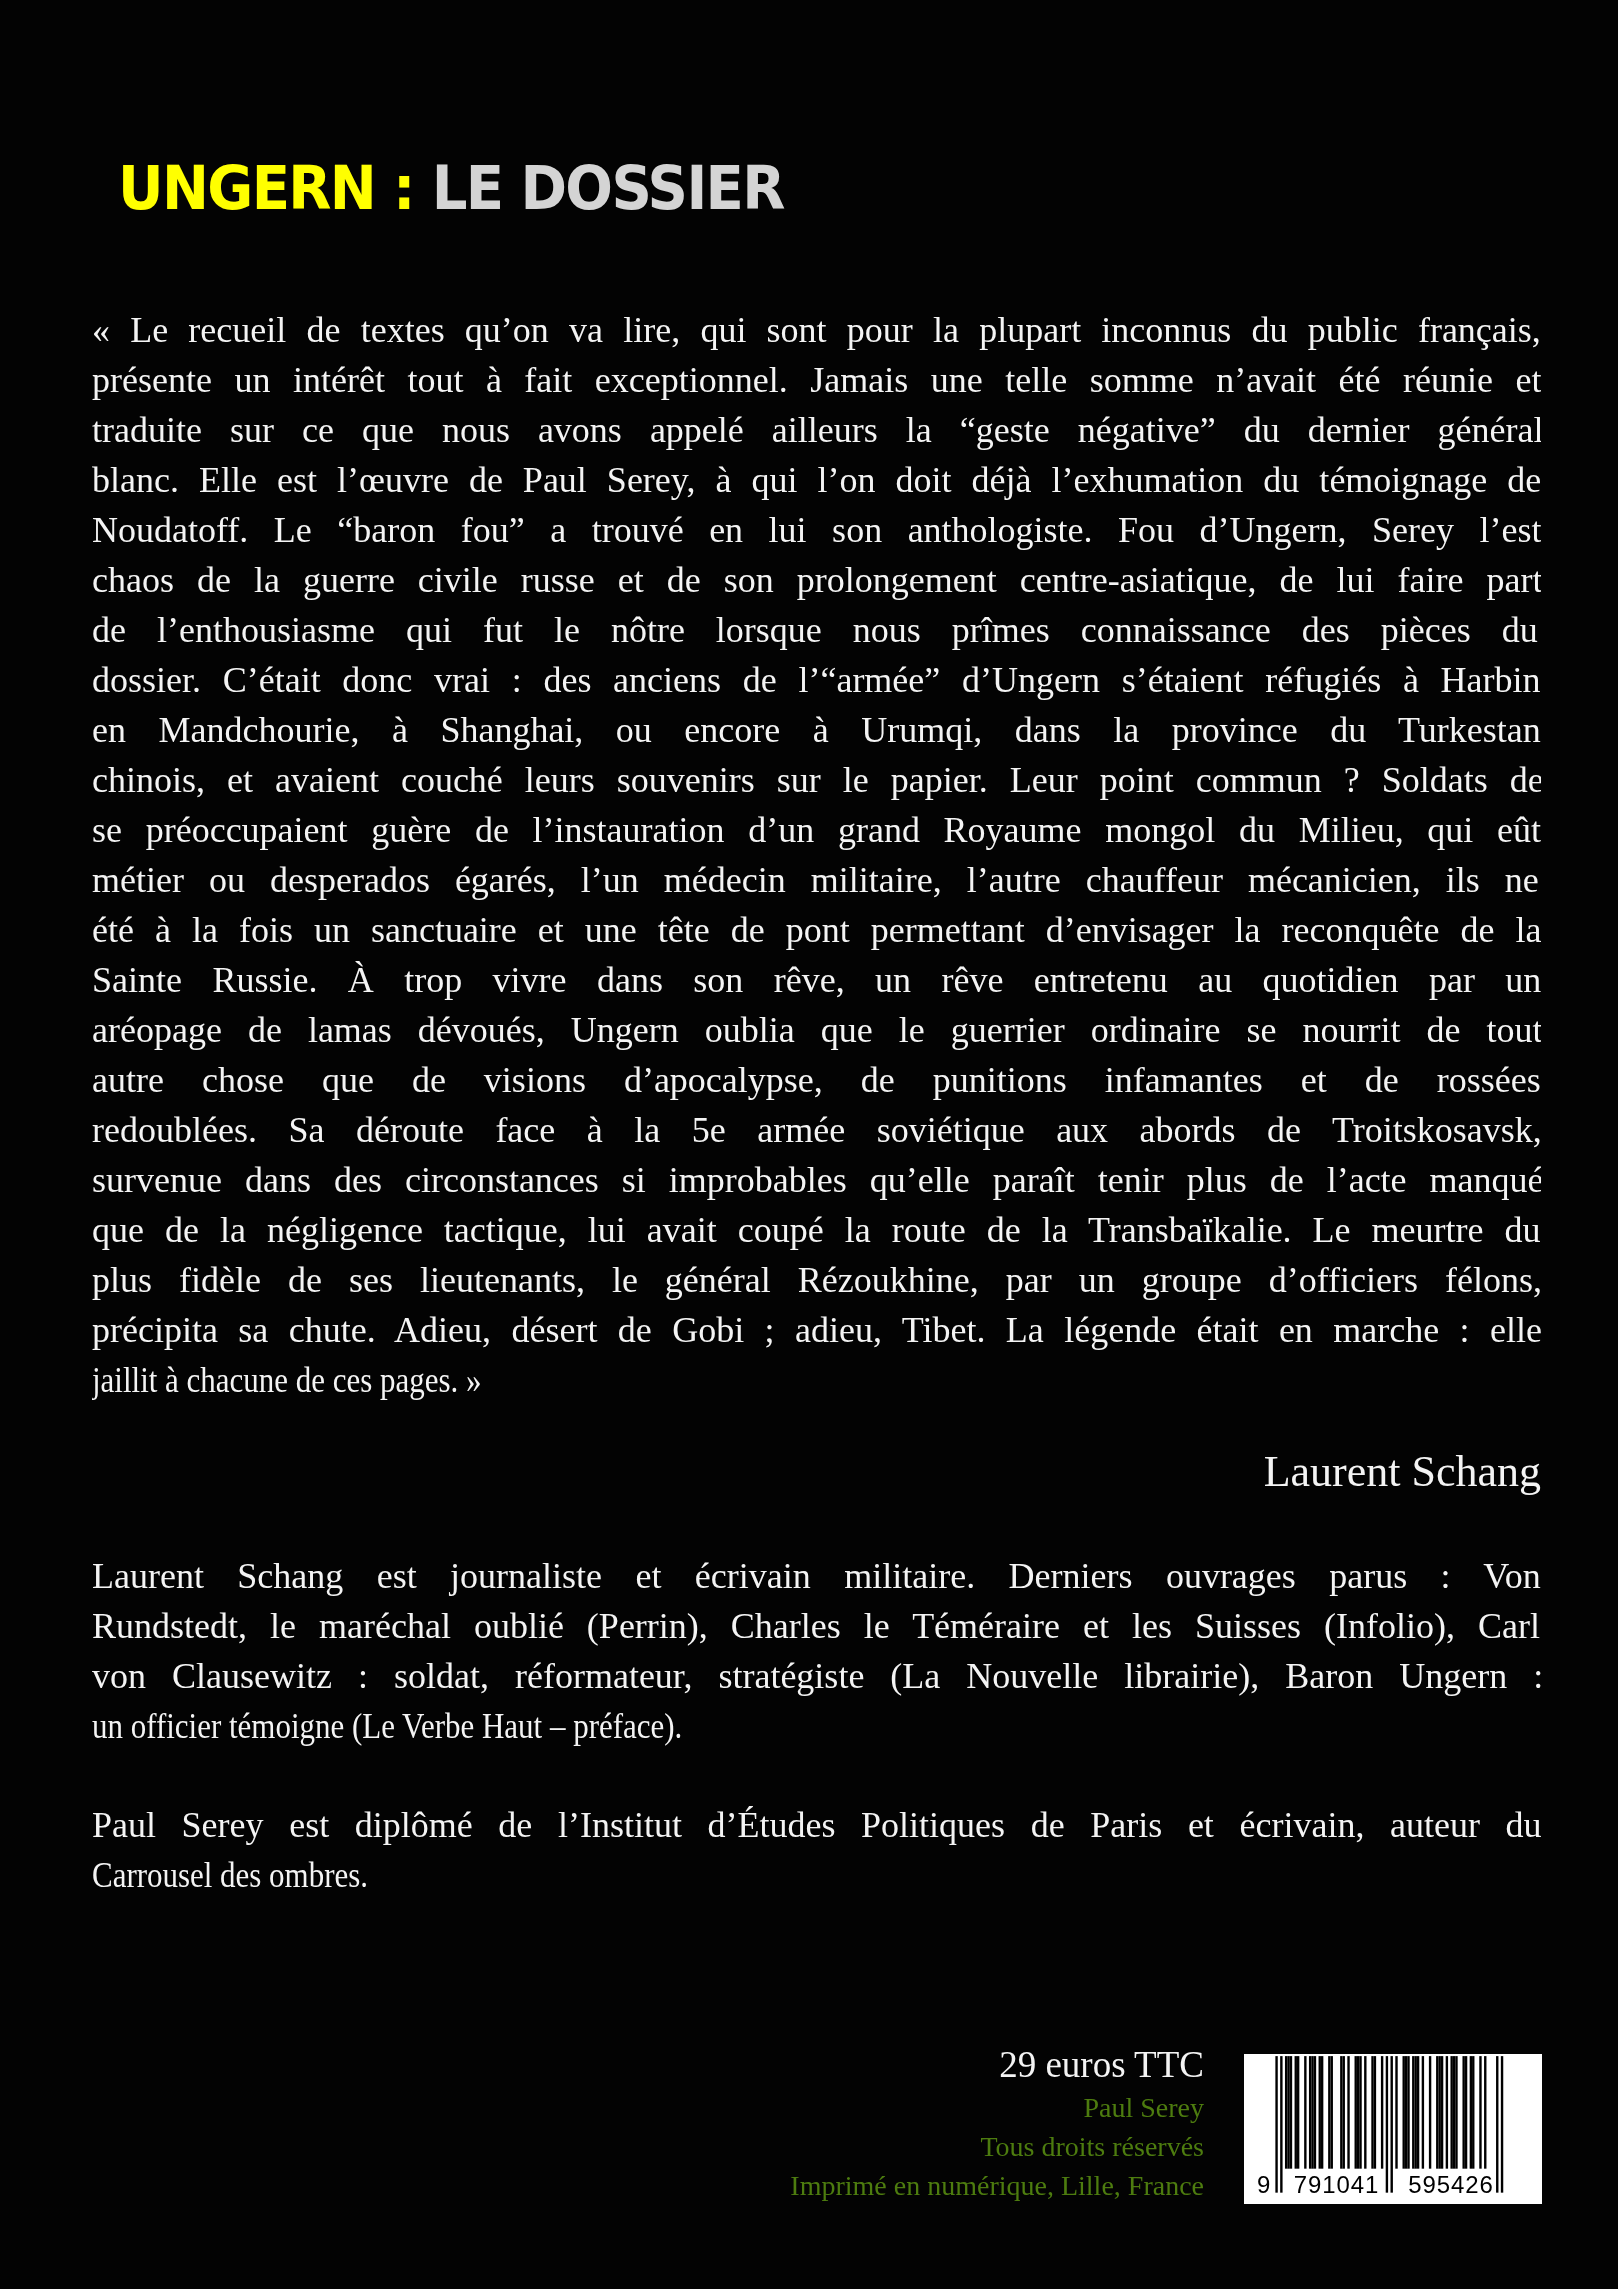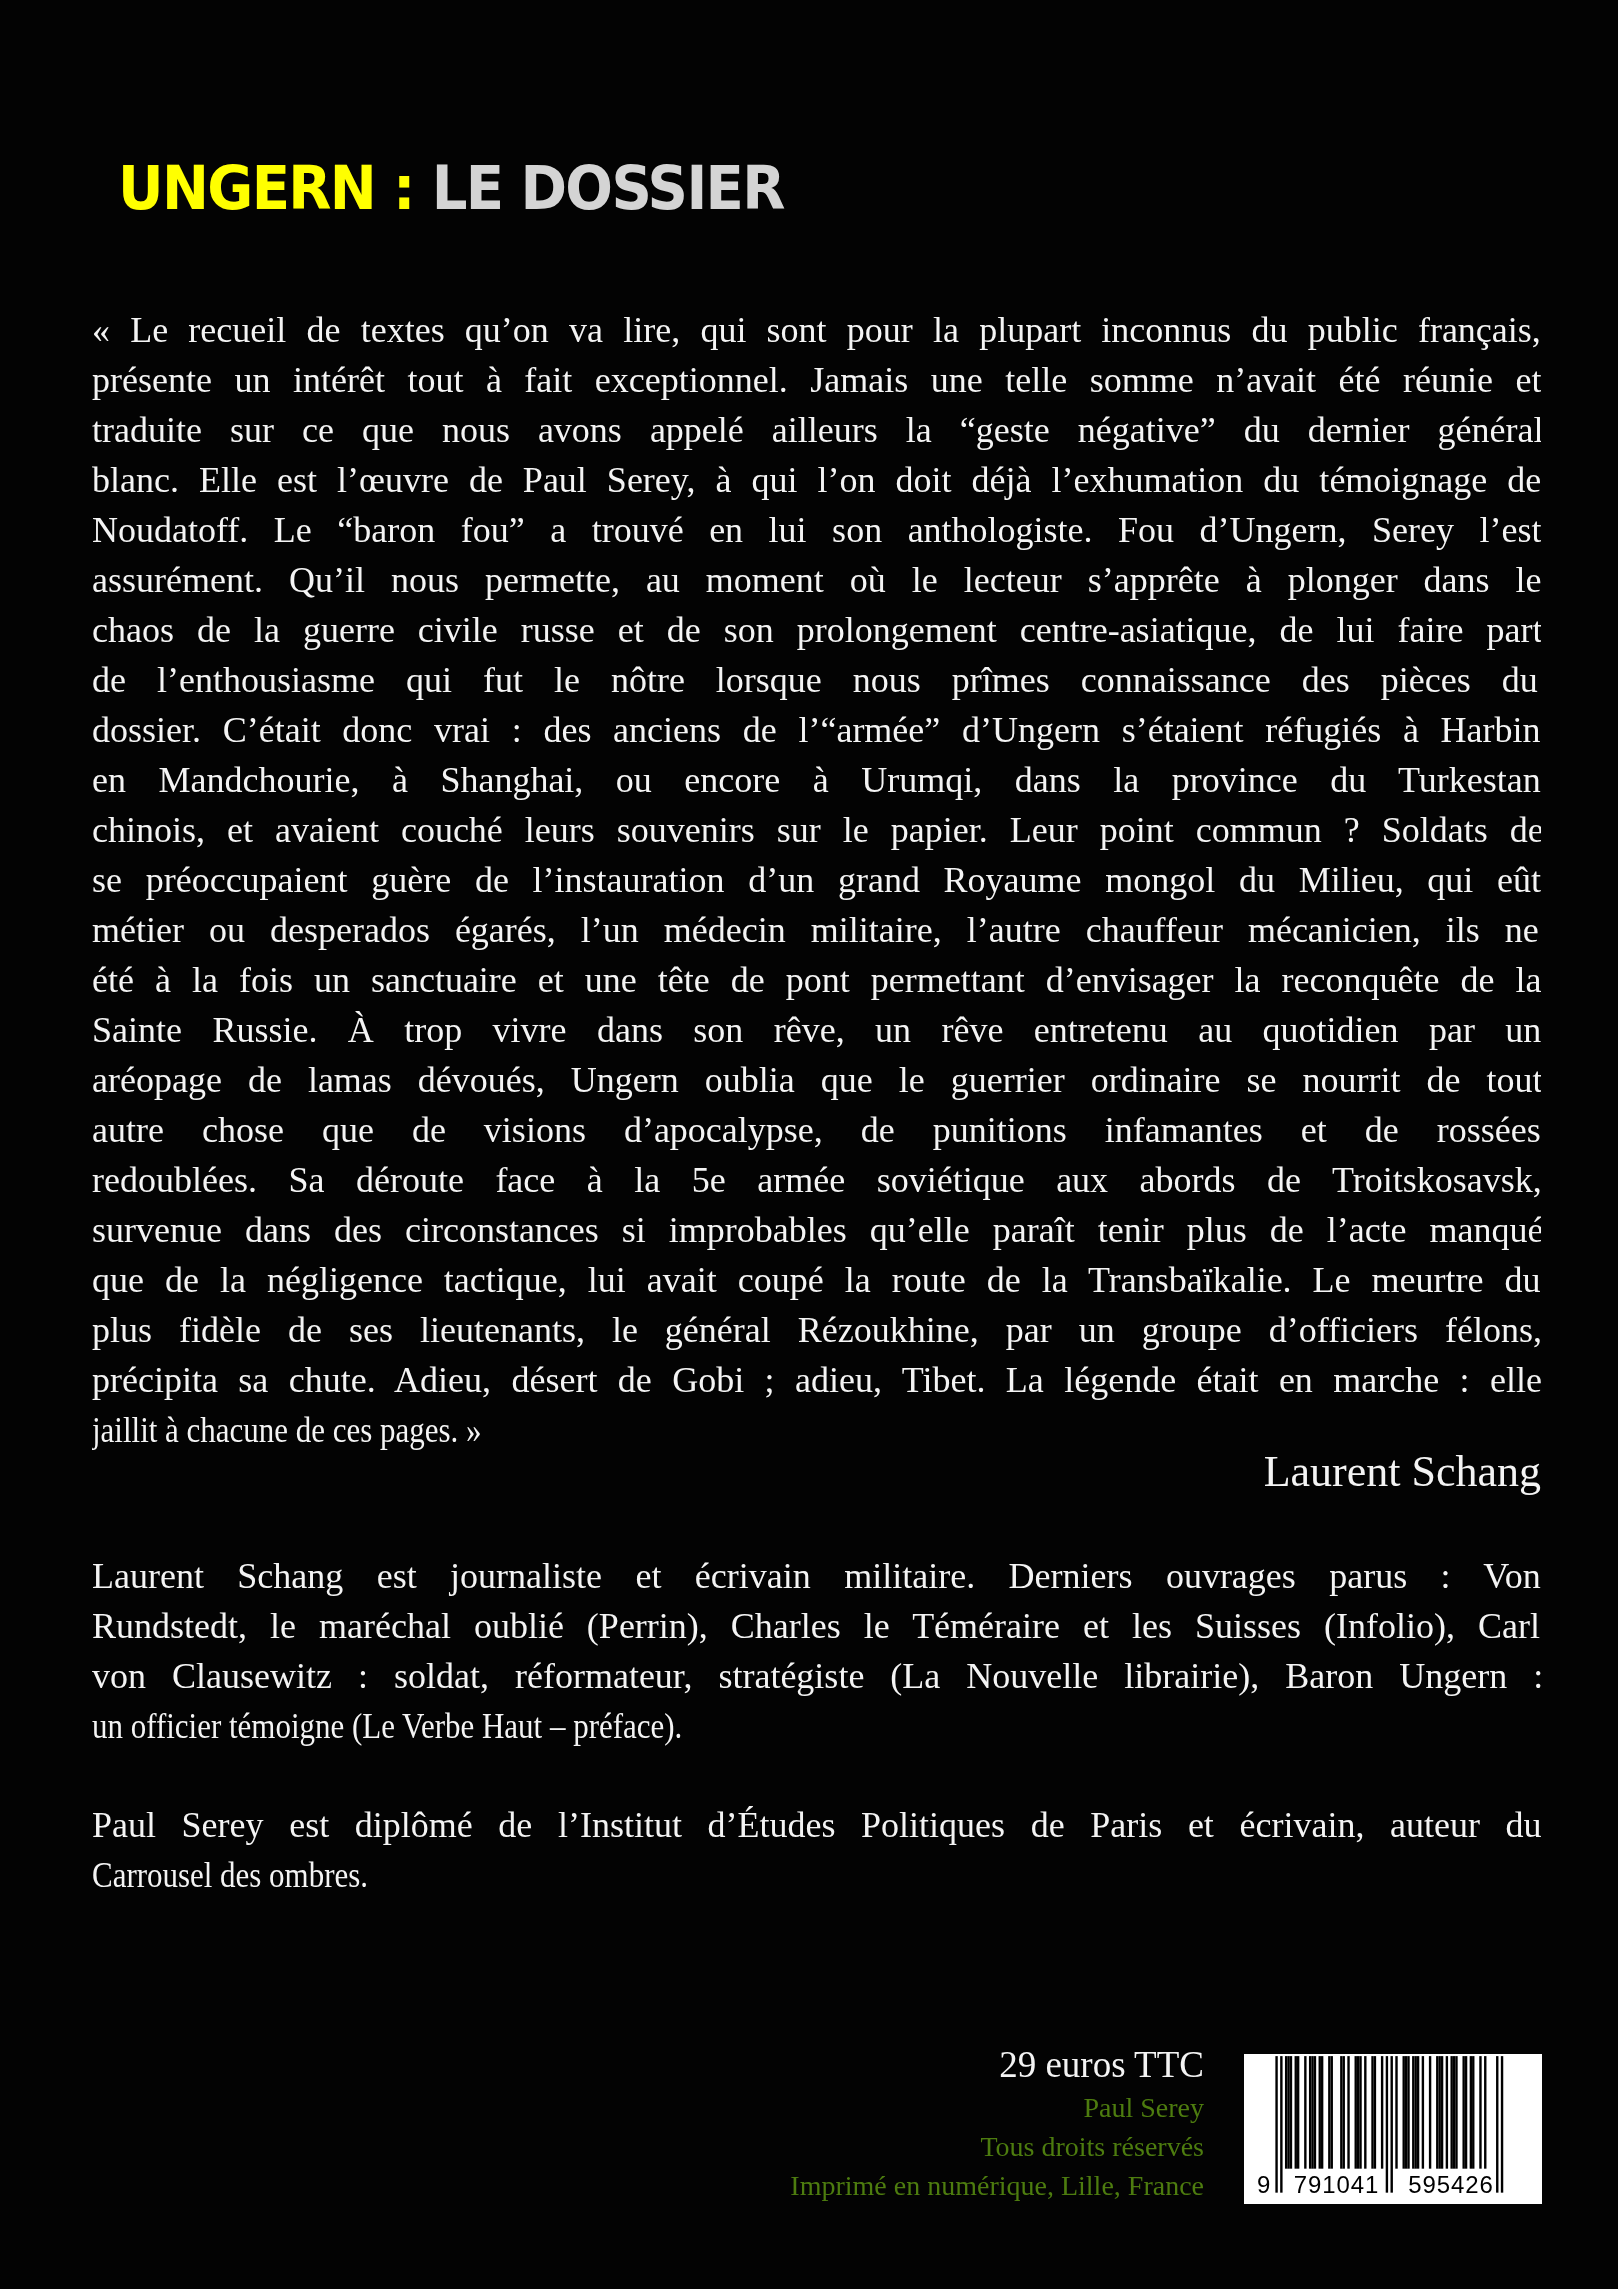--- a/index.html
+++ b/index.html
@@ -44,21 +44,20 @@
   <span class="t2">LE DOSSIER</span>
 </h1>
 
 <div class="text-block" id="quote">
   <div id="quote-lines">
       <div class="line"><span class="inner" style="word-spacing: 11.2px;">« Le recueil de textes qu’on va lire, qui sont pour la plupart inconnus du public français,</span></div>
       <div class="line"><span class="inner" style="word-spacing: 13.5px;">présente un intérêt tout à fait exceptionnel. Jamais une telle somme n’avait été réunie et</span></div>
       <div class="line"><span class="inner" style="word-spacing: 19px;">traduite sur ce que nous avons appelé ailleurs la “geste négative” du dernier général</span></div>
       <div class="line"><span class="inner" style="word-spacing: 11px;">blanc. Elle est l’œuvre de Paul Serey, à qui l’on doit déjà l’exhumation du témoignage de</span></div>
       <div class="line"><span class="inner" style="word-spacing: 16.5px;">Noudatoff. Le “baron fou” a trouvé en lui son anthologiste. Fou d’Ungern, Serey l’est</span></div>
-      <div class="line"><span class="inner" style="word-spacing: 17px;">assurément. Qu’il nous permette, au moment où le lecteur s’apprête à plonger dans le</span></div>
       <div class="line"><span class="inner" style="word-spacing: 14px;">chaos de la guerre civile russe et de son prolongement centre-asiatique, de lui faire part</span></div>
       <div class="line"><span class="inner" style="word-spacing: 22px;">de l’enthousiasme qui fut le nôtre lorsque nous prîmes connaissance des pièces du</span></div>
       <div class="line"><span class="inner" style="word-spacing: 12.7px;">dossier. C’était donc vrai : des anciens de l’“armée” d’Ungern s’étaient réfugiés à Harbin</span></div>
       <div class="line"><span class="inner" style="word-spacing: 23.5px;">en Mandchourie, à Shanghai, ou encore à Urumqi, dans la province du Turkestan</span></div>
       <div class="line"><span class="inner" style="word-spacing: 13px;">chinois, et avaient couché leurs souvenirs sur le papier. Leur point commun ? Soldats de</span></div>
       <div class="line"><span class="inner" style="word-spacing: 14.7px;">se préoccupaient guère de l’instauration d’un grand Royaume mongol du Milieu, qui eût</span></div>
       <div class="line"><span class="inner" style="word-spacing: 16px;">métier ou desperados égarés, l’un médecin militaire, l’autre chauffeur mécanicien, ils ne</span></div>
       <div class="line"><span class="inner" style="word-spacing: 12px;">été à la fois un sanctuaire et une tête de pont permettant d’envisager la reconquête de la</span></div>
       <div class="line"><span class="inner" style="word-spacing: 21.4px;">Sainte Russie. À trop vivre dans son rêve, un rêve entretenu au quotidien par un</span></div>
       <div class="line"><span class="inner" style="word-spacing: 17px;">aréopage de lamas dévoués, Ungern oublia que le guerrier ordinaire se nourrit de tout</span></div>

